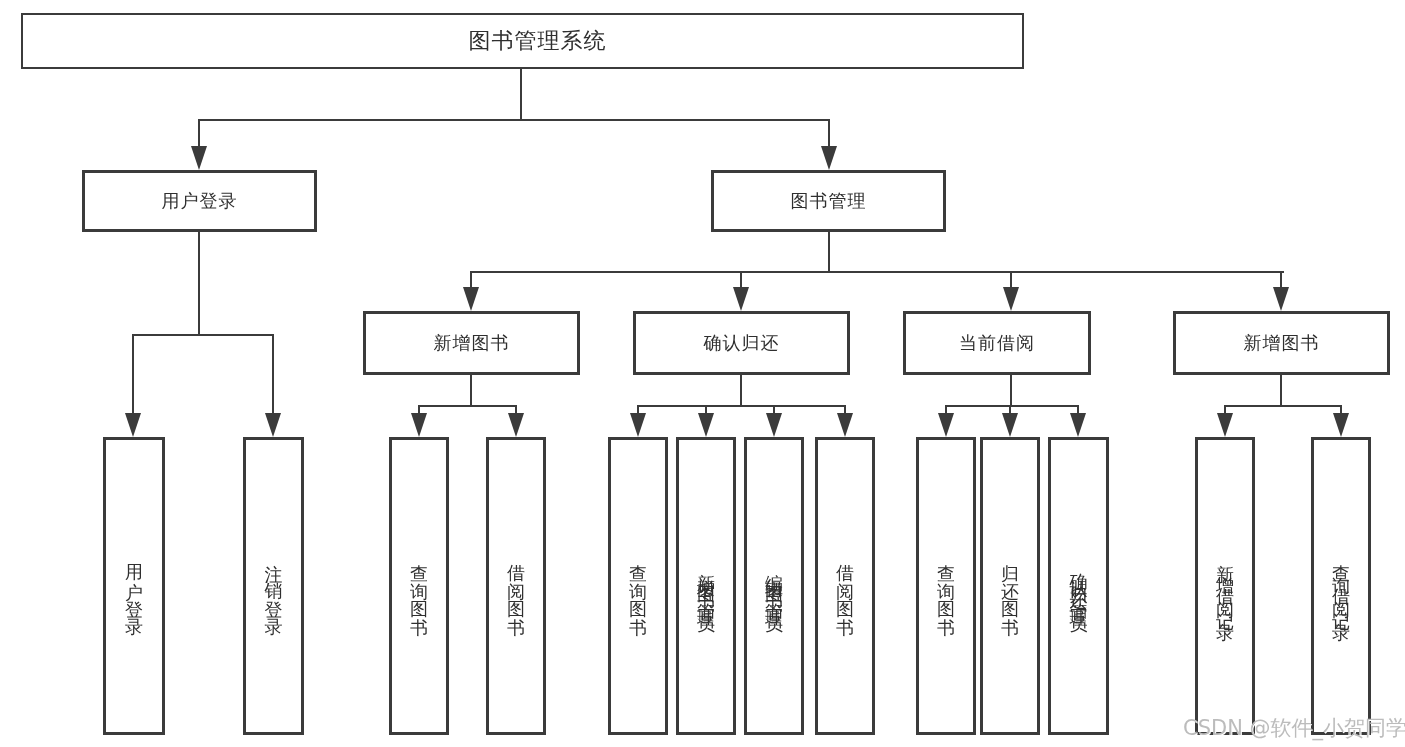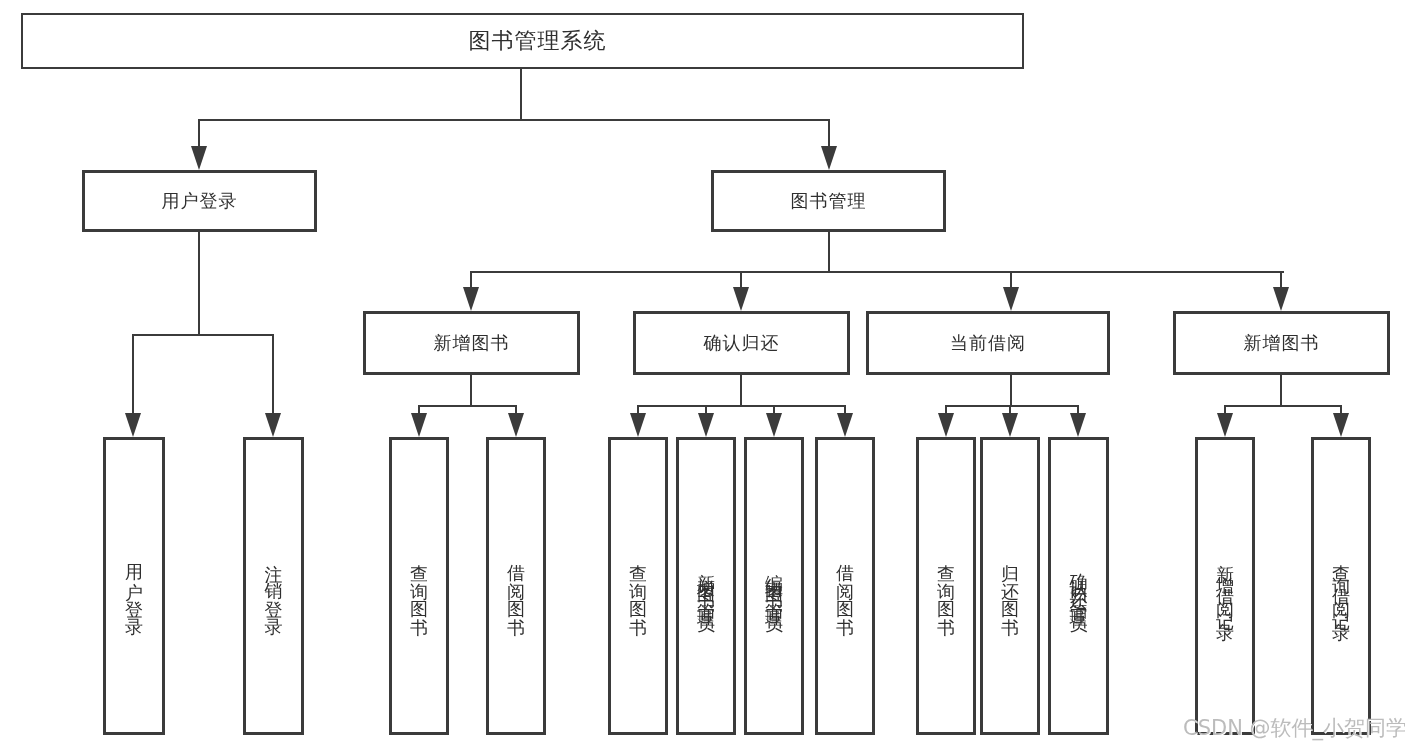--- a/index.html
+++ b/index.html
@@ -72,21 +72,21 @@
   <div class="box" style="left:711px; top:170px; width:235px; height:62px;">
     <span class="lbl">图书管理</span>
   </div>
 
   <div class="box" style="left:363px; top:311px; width:217px; height:64px;">
     <span class="lbl">新增图书</span>
   </div>
   <div class="box" style="left:633px; top:311px; width:217px; height:64px;">
     <span class="lbl">确认归还</span>
   </div>
-  <div class="box" style="left:866px; top:311px; width:244px; height:64px;">
+  <div class="box" style="left:903px; top:311px; width:188px; height:64px;">
     <span class="lbl">当前借阅</span>
   </div>
   <div class="box" style="left:1173px; top:311px; width:217px; height:64px;">
     <span class="lbl">新增图书</span>
   </div>
 
   <div class="box vbox" style="left:103px; top:437px; width:62px; height:298px;">
     <span class="lbl" style="letter-spacing: 18px;">用户登录</span>
   </div>
   <div class="box vbox" style="left:243px; top:437px; width:61px; height:298px;">

